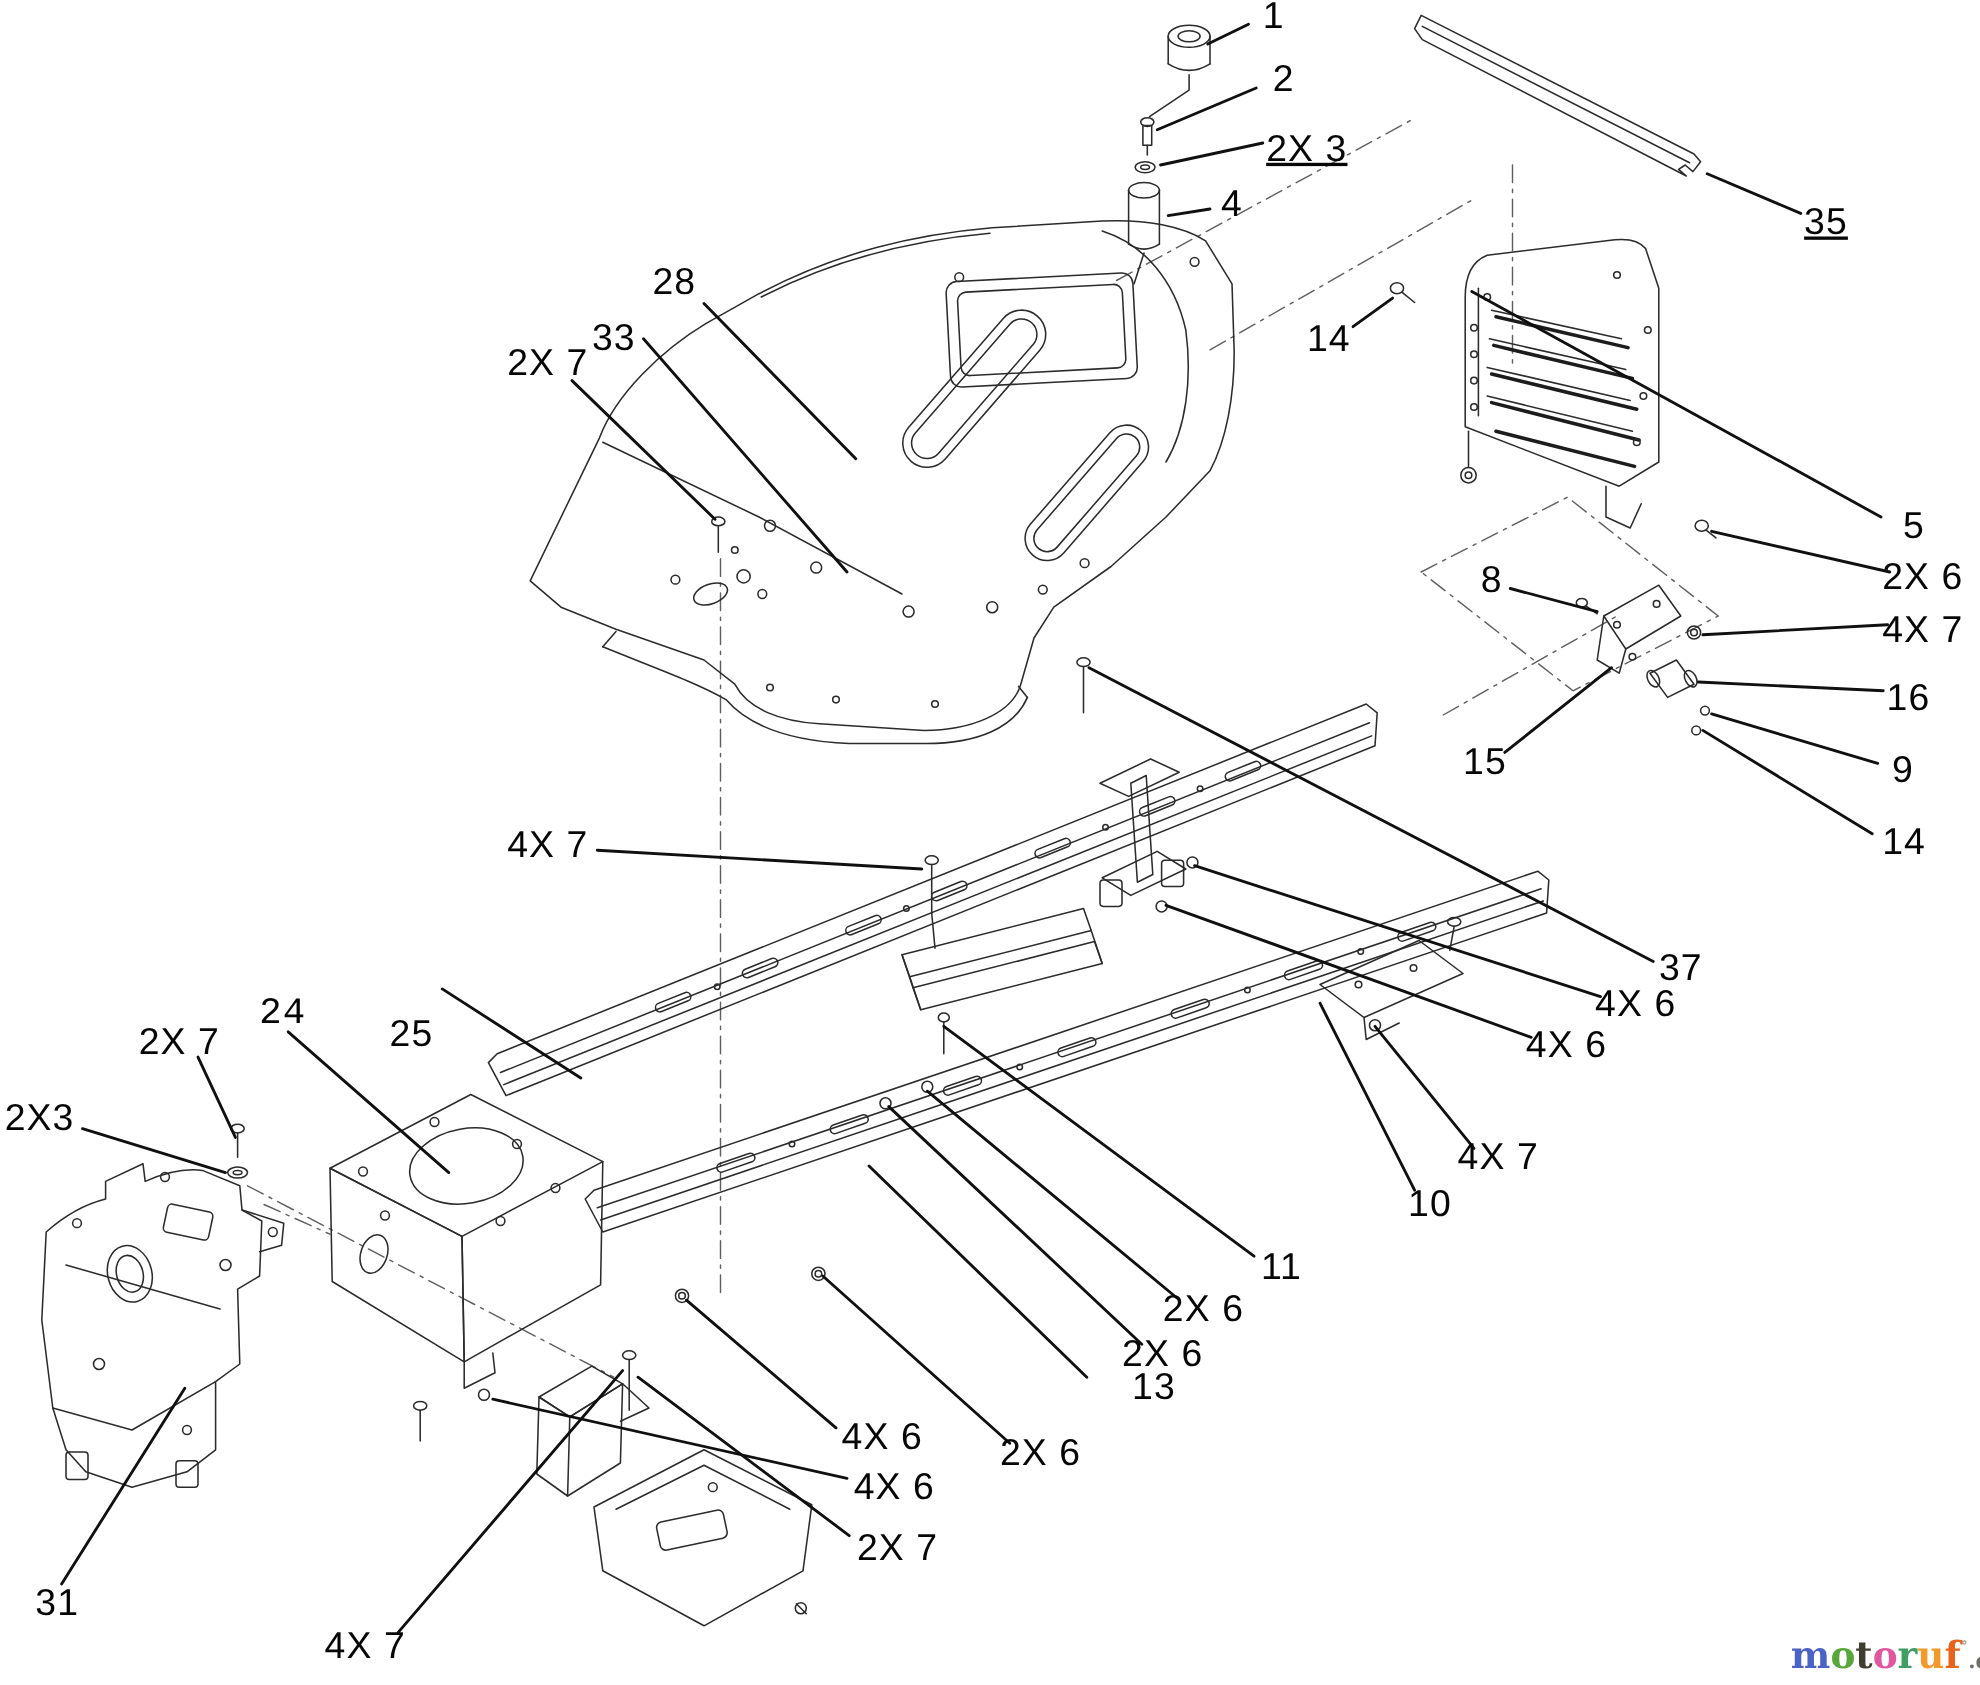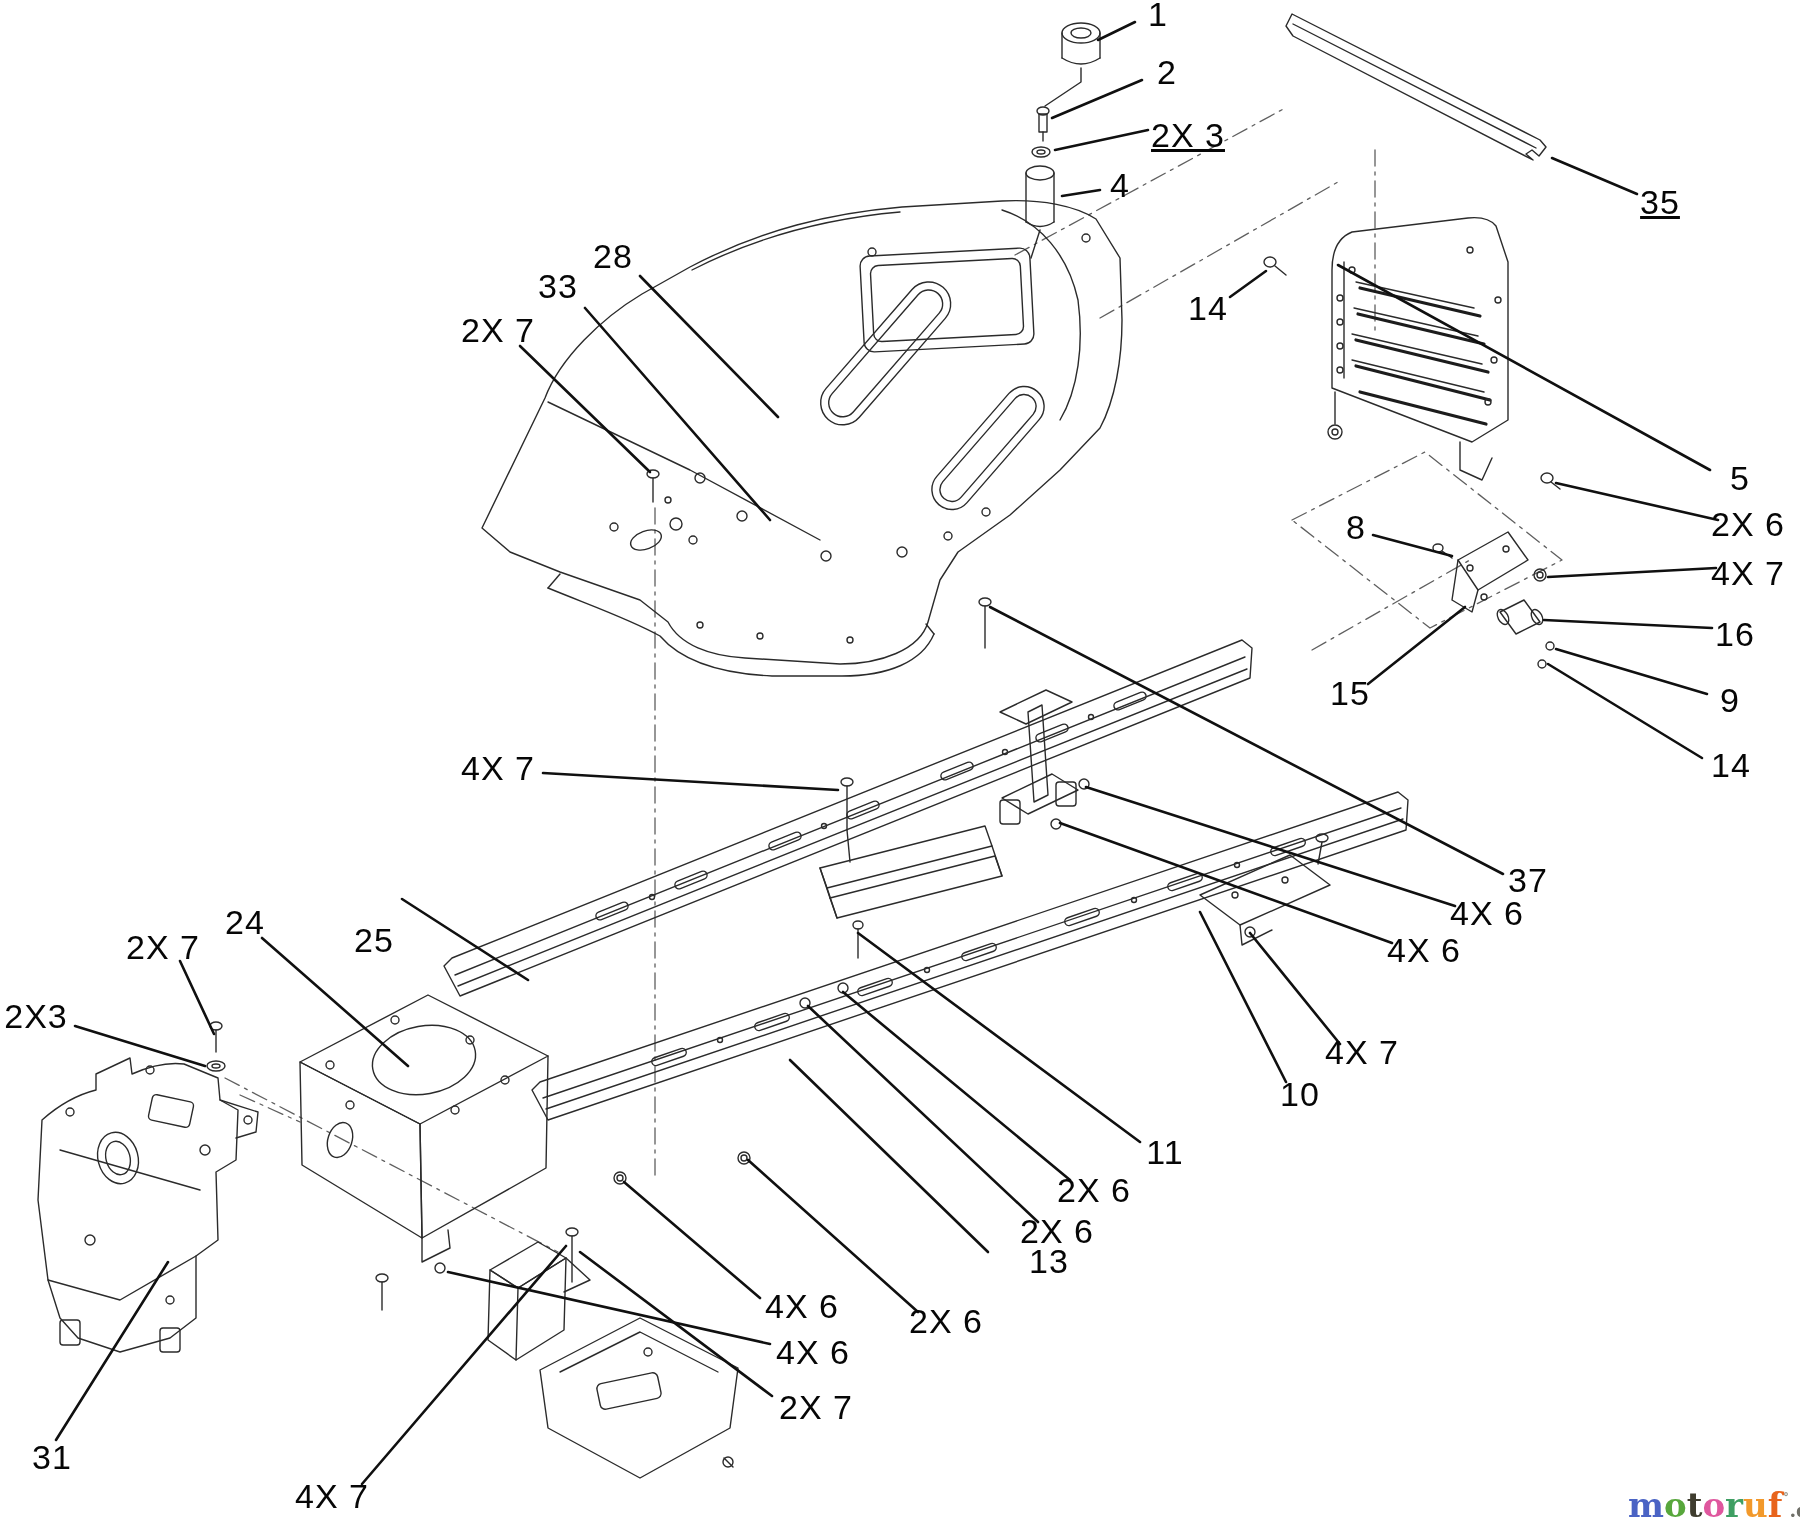--- a/index.html
+++ b/index.html
@@ -360,37 +360,37 @@
     </g>
   </svg>
 
   <div>
       <div class="callout" style="left: 1158px; top: 14px;">1</div>
       <div class="callout" style="left: 1167px; top: 72px;">2</div>
       <div class="callout" style="left: 1188px; top: 135px; text-decoration: underline;">2X 3</div>
       <div class="callout" style="left: 1120px; top: 185px;">4</div>
       <div class="callout" style="left: 1660px; top: 202px; text-decoration: underline;">35</div>
       <div class="callout" style="left: 613px; top: 256px;">28</div>
-      <div class="callout" style="left: 558px; top: 286px;">33</div>
+      <div class="callout" style="left: 558px; top: 307px;">33</div>
       <div class="callout" style="left: 498px; top: 330px;">2X 7</div>
       <div class="callout" style="left: 1208px; top: 308px;">14</div>
       <div class="callout" style="left: 1740px; top: 478px;">5</div>
       <div class="callout" style="left: 1748px; top: 524px;">2X 6</div>
       <div class="callout" style="left: 1748px; top: 573px;">4X 7</div>
       <div class="callout" style="left: 1356px; top: 527px;">8</div>
       <div class="callout" style="left: 1735px; top: 634px;">16</div>
       <div class="callout" style="left: 1730px; top: 700px;">9</div>
       <div class="callout" style="left: 1731px; top: 765px;">14</div>
       <div class="callout" style="left: 1350px; top: 693px;">15</div>
       <div class="callout" style="left: 1528px; top: 880px;">37</div>
       <div class="callout" style="left: 1487px; top: 913px;">4X 6</div>
       <div class="callout" style="left: 1424px; top: 950px;">4X 6</div>
       <div class="callout" style="left: 498px; top: 768px;">4X 7</div>
       <div class="callout" style="left: 374px; top: 940px;">25</div>
-      <div class="callout" style="left: 245px; top: 922px;">24</div>
+      <div class="callout" style="left: 257px; top: 922px; font-family: Liberation Mono, monospace;">24</div>
       <div class="callout" style="left: 163px; top: 947px;">2X 7</div>
       <div class="callout" style="left: 36px; top: 1016px;">2X3</div>
       <div class="callout" style="left: 1362px; top: 1052px;">4X 7</div>
       <div class="callout" style="left: 1300px; top: 1094px;">10</div>
       <div class="callout" style="left: 1165px; top: 1152px;">11</div>
       <div class="callout" style="left: 1094px; top: 1190px;">2X 6</div>
       <div class="callout" style="left: 1057px; top: 1231px;">2X 6</div>
       <div class="callout" style="left: 1005px; top: 1261px; margin-left: 44px;">13</div>
       <div class="callout" style="left: 946px; top: 1321px;">2X 6</div>
       <div class="callout" style="left: 802px; top: 1306px;">4X 6</div>

